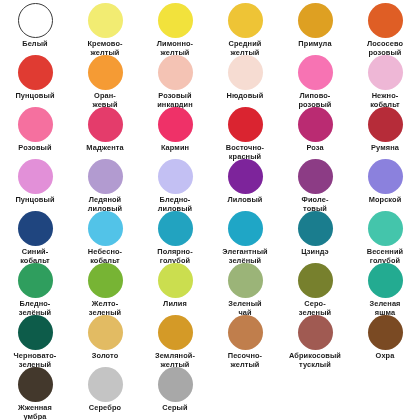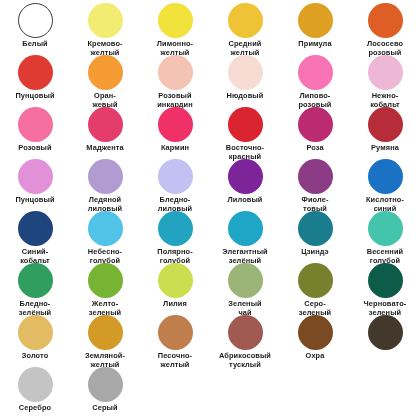--- a/index.html
+++ b/index.html
@@ -156,33 +156,32 @@
     <div class="swatch-cell">
       <div class="swatch-dot" style="background: rgb(125, 36, 155);"></div>
       <div class="swatch-label">Лиловый</div>
     </div>
     <div class="swatch-cell">
       <div class="swatch-dot" style="background: rgb(140, 60, 133);"></div>
       <div class="swatch-label">Фиоле-
 товый</div>
     </div>
     <div class="swatch-cell">
-      <div class="swatch-dot" style="background: rgb(27, 114, 196);"></div>
-      <div class="swatch-label">Кислотно-
-синий</div>
+      <div class="swatch-dot" style="background: rgb(139, 129, 221);"></div>
+      <div class="swatch-label">Морской</div>
     </div>
     <div class="swatch-cell">
       <div class="swatch-dot" style="background: rgb(31, 69, 127);"></div>
       <div class="swatch-label">Синий-
 кобальт</div>
     </div>
     <div class="swatch-cell">
       <div class="swatch-dot" style="background: rgb(82, 195, 232);"></div>
       <div class="swatch-label">Небесно-
-голубой</div>
+кобальт</div>
     </div>
     <div class="swatch-cell">
       <div class="swatch-dot" style="background: rgb(34, 163, 192);"></div>
       <div class="swatch-label">Полярно-
 голубой</div>
     </div>
     <div class="swatch-cell">
       <div class="swatch-dot" style="background: rgb(31, 166, 198);"></div>
       <div class="swatch-label">Элегантный
 зелёный</div>
@@ -214,20 +213,25 @@
       <div class="swatch-dot" style="background: rgb(155, 180, 120);"></div>
       <div class="swatch-label">Зеленый
 чай</div>
     </div>
     <div class="swatch-cell">
       <div class="swatch-dot" style="background: rgb(119, 128, 45);"></div>
       <div class="swatch-label">Серо-
 зеленый</div>
     </div>
     <div class="swatch-cell">
+      <div class="swatch-dot" style="background: rgb(35, 171, 145);"></div>
+      <div class="swatch-label">Зеленая
+яшма</div>
+    </div>
+    <div class="swatch-cell">
       <div class="swatch-dot" style="background: rgb(13, 92, 74);"></div>
       <div class="swatch-label">Черновато-
 зеленый</div>
     </div>
     <div class="swatch-cell">
       <div class="swatch-dot" style="background: rgb(226, 187, 99);"></div>
       <div class="swatch-label">Золото</div>
     </div>
     <div class="swatch-cell">
       <div class="swatch-dot" style="background: rgb(212, 154, 39);"></div>
@@ -243,20 +247,22 @@
       <div class="swatch-dot" style="background: rgb(160, 90, 82);"></div>
       <div class="swatch-label">Абрикосовый
 тусклый</div>
     </div>
     <div class="swatch-cell">
       <div class="swatch-dot" style="background: rgb(122, 74, 35);"></div>
       <div class="swatch-label">Охра</div>
     </div>
     <div class="swatch-cell">
       <div class="swatch-dot" style="background: rgb(67, 56, 44);"></div>
+      <div class="swatch-label">Жженная
+умбра</div>
     </div>
     <div class="swatch-cell">
       <div class="swatch-dot" style="background: rgb(196, 196, 196);"></div>
       <div class="swatch-label">Серебро</div>
     </div>
     <div class="swatch-cell">
       <div class="swatch-dot" style="background: rgb(168, 168, 168);"></div>
       <div class="swatch-label">Серый</div>
     </div>
   </div>

